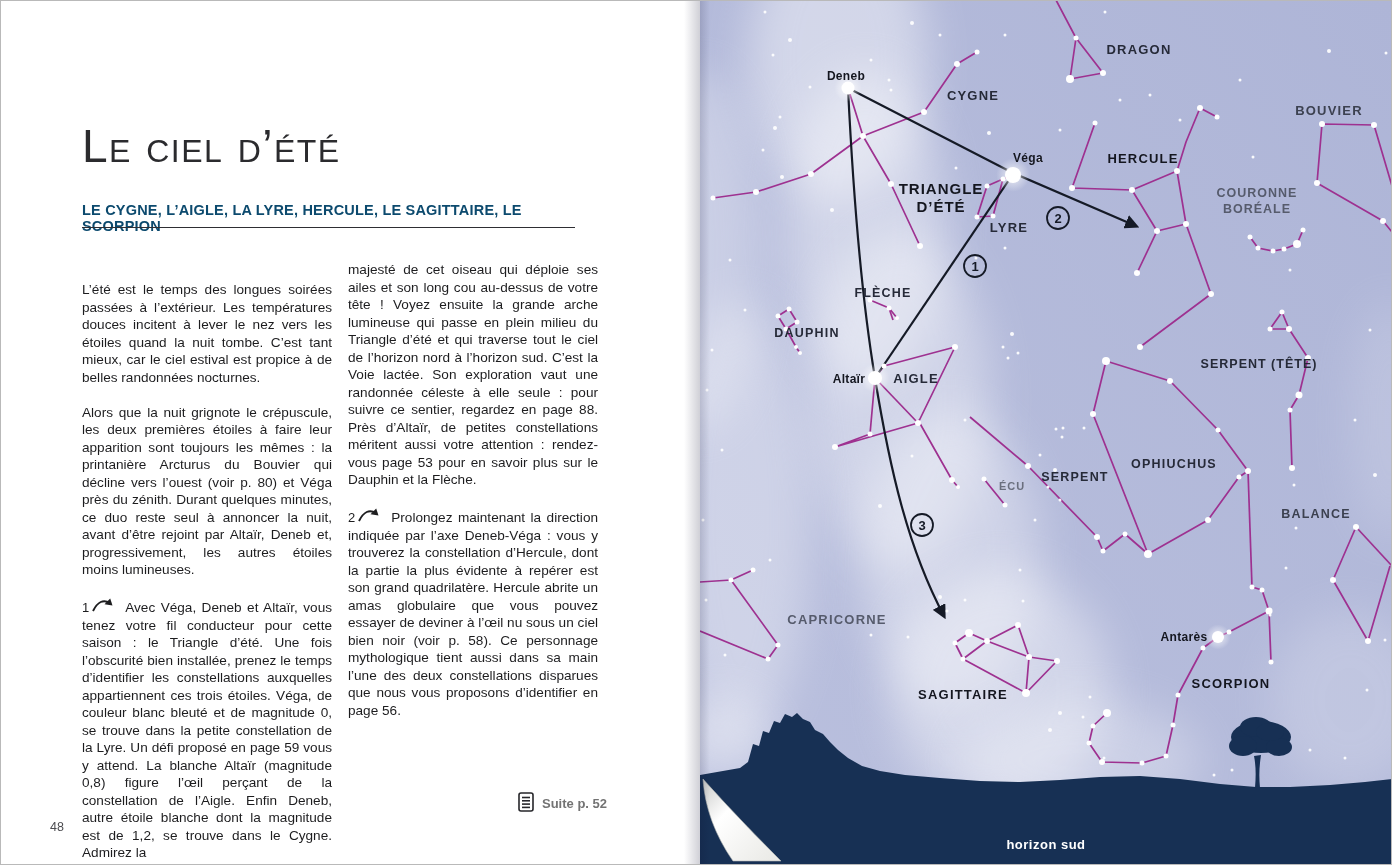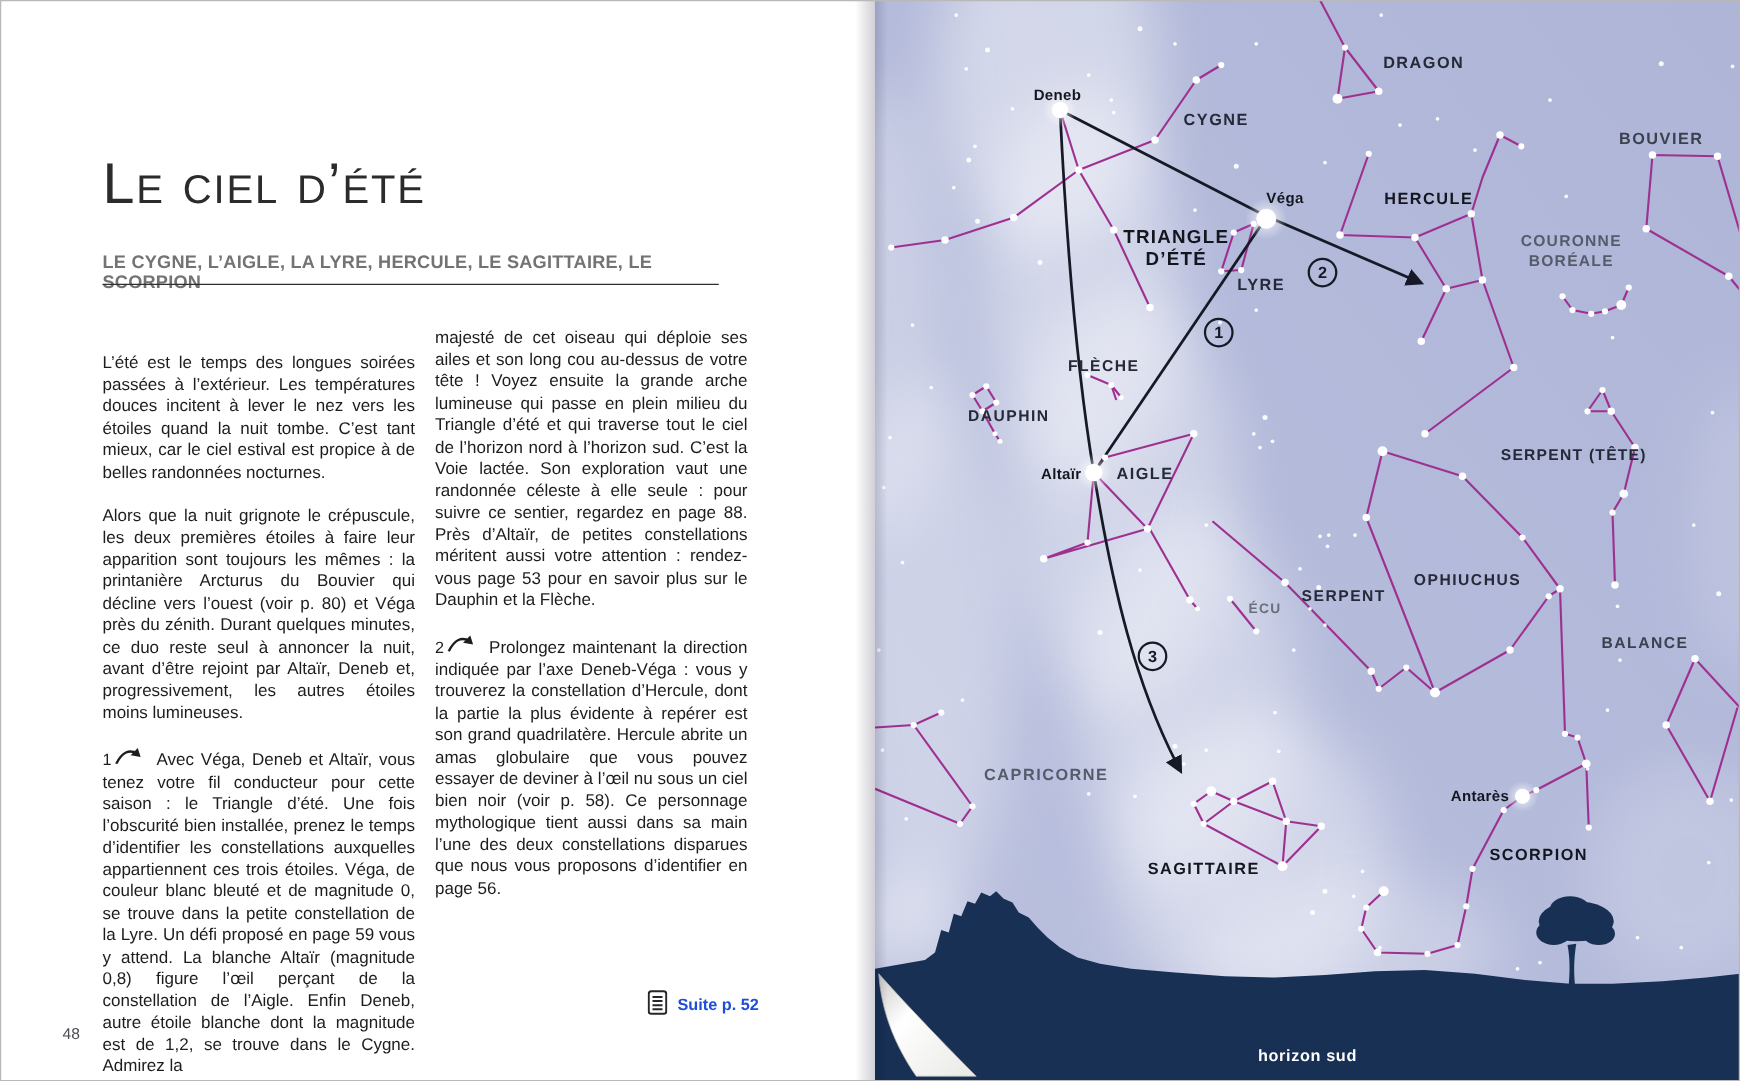--- a/index.html
+++ b/index.html
@@ -5,33 +5,33 @@
   html,body{margin:0;padding:0;}
   body{font-family:"Liberation Sans",sans-serif;background:#e8e8e8;}
   .spread{position:relative;width:1392px;height:865px;background:#ffffff;overflow:hidden;}
   .frame{position:absolute;inset:0;border:1px solid #b9b9b9;pointer-events:none;z-index:60;}
 
   
   .page-left{position:absolute;left:0;top:0;width:700px;height:865px;background:#ffffff;}
   .title{position:absolute;left:82px;top:88px;font-size:46px;font-weight:400;
          font-variant:small-caps;letter-spacing:1.5px;color:#2b2b2e;}
   .subtitle{position:absolute;left:82px;top:202px;width:500px;font-size:14.5px;font-weight:700;
-            letter-spacing:.2px;color:#737373;}
+            letter-spacing:.2px;color:#0c4a6e;}
   .subtitle-rule{position:absolute;left:82px;top:227px;width:493px;height:0;border-top:1.6px solid #2e2e33;}
   .col{position:absolute;top:261px;width:250px;font-size:13.6px;line-height:17.5px;color:#1d1d1f;
        text-align:justify;}
   .col-1{left:82px;margin-top:20px;}
   .col-2{left:348px;}
   .col p{margin:0 0 17.5px 0;}
   .col b{font-weight:400;}
   .pmark{display:inline-block;white-space:nowrap;margin-right:10px;}
   .pmark b{font-size:13px;}
   .pmark svg{vertical-align:-2px;margin-left:2px;}
   .footer-suite{position:absolute;left:518px;top:792px;display:flex;align-items:center;gap:8px;
-                font-size:13px;font-weight:700;color:#1d4ed8;}
+                font-size:13px;font-weight:700;color:#737373;}
   .page-num{position:absolute;left:29px;top:820px;font-size:12.5px;color:#4c4c50;margin-left:21px;}
 
   
   .gutter{position:absolute;left:684px;top:0;width:16px;height:865px;z-index:40;
           background:linear-gradient(to right,rgba(0,0,0,0),rgba(40,40,70,.22));}
   .gutter-right{position:absolute;left:700px;top:0;width:10px;height:865px;z-index:40;
           background:linear-gradient(to right,rgba(10,10,40,.14),rgba(0,0,0,0));}
 
   
   .page-right{position:absolute;left:700px;top:0;width:692px;height:865px;}

